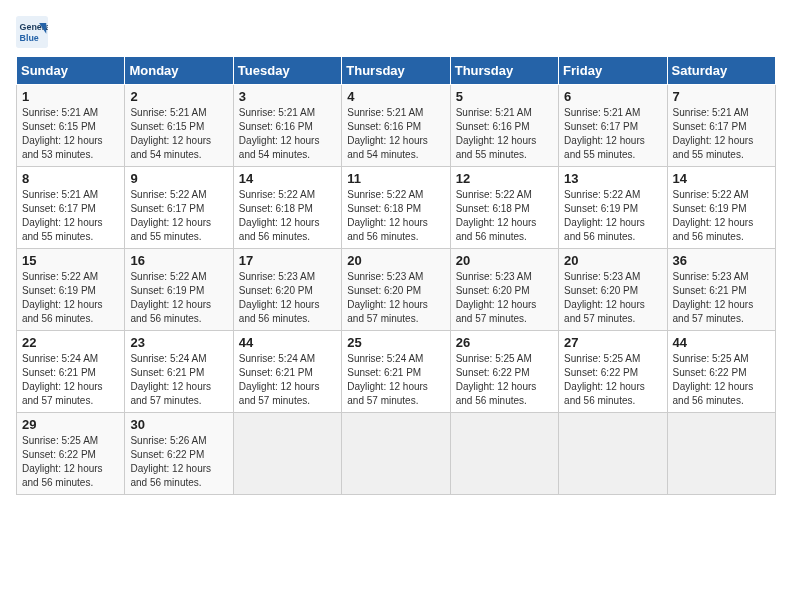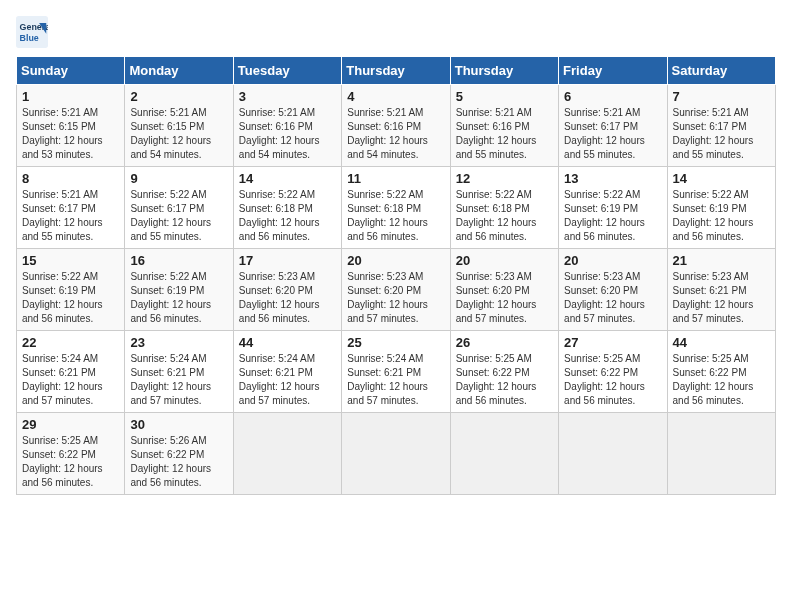--- a/index.html
+++ b/index.html
@@ -274,21 +274,21 @@
       </td>
         <td>
         <span class="day-num">20</span>
         <div class="day-info">
           Sunrise: 5:23 AM<br>
           Sunset: 6:20 PM<br>
           Daylight: 12 hours and 57 minutes.
         </div>
       </td>
         <td>
-        <span class="day-num">21</span>
+        <span class="day-num">36</span>
         <div class="day-info">
           Sunrise: 5:23 AM<br>
           Sunset: 6:21 PM<br>
           Daylight: 12 hours and 57 minutes.
         </div>
       </td>
       </tr>
       <tr>
         <td>
         <span class="day-num">22</span>

